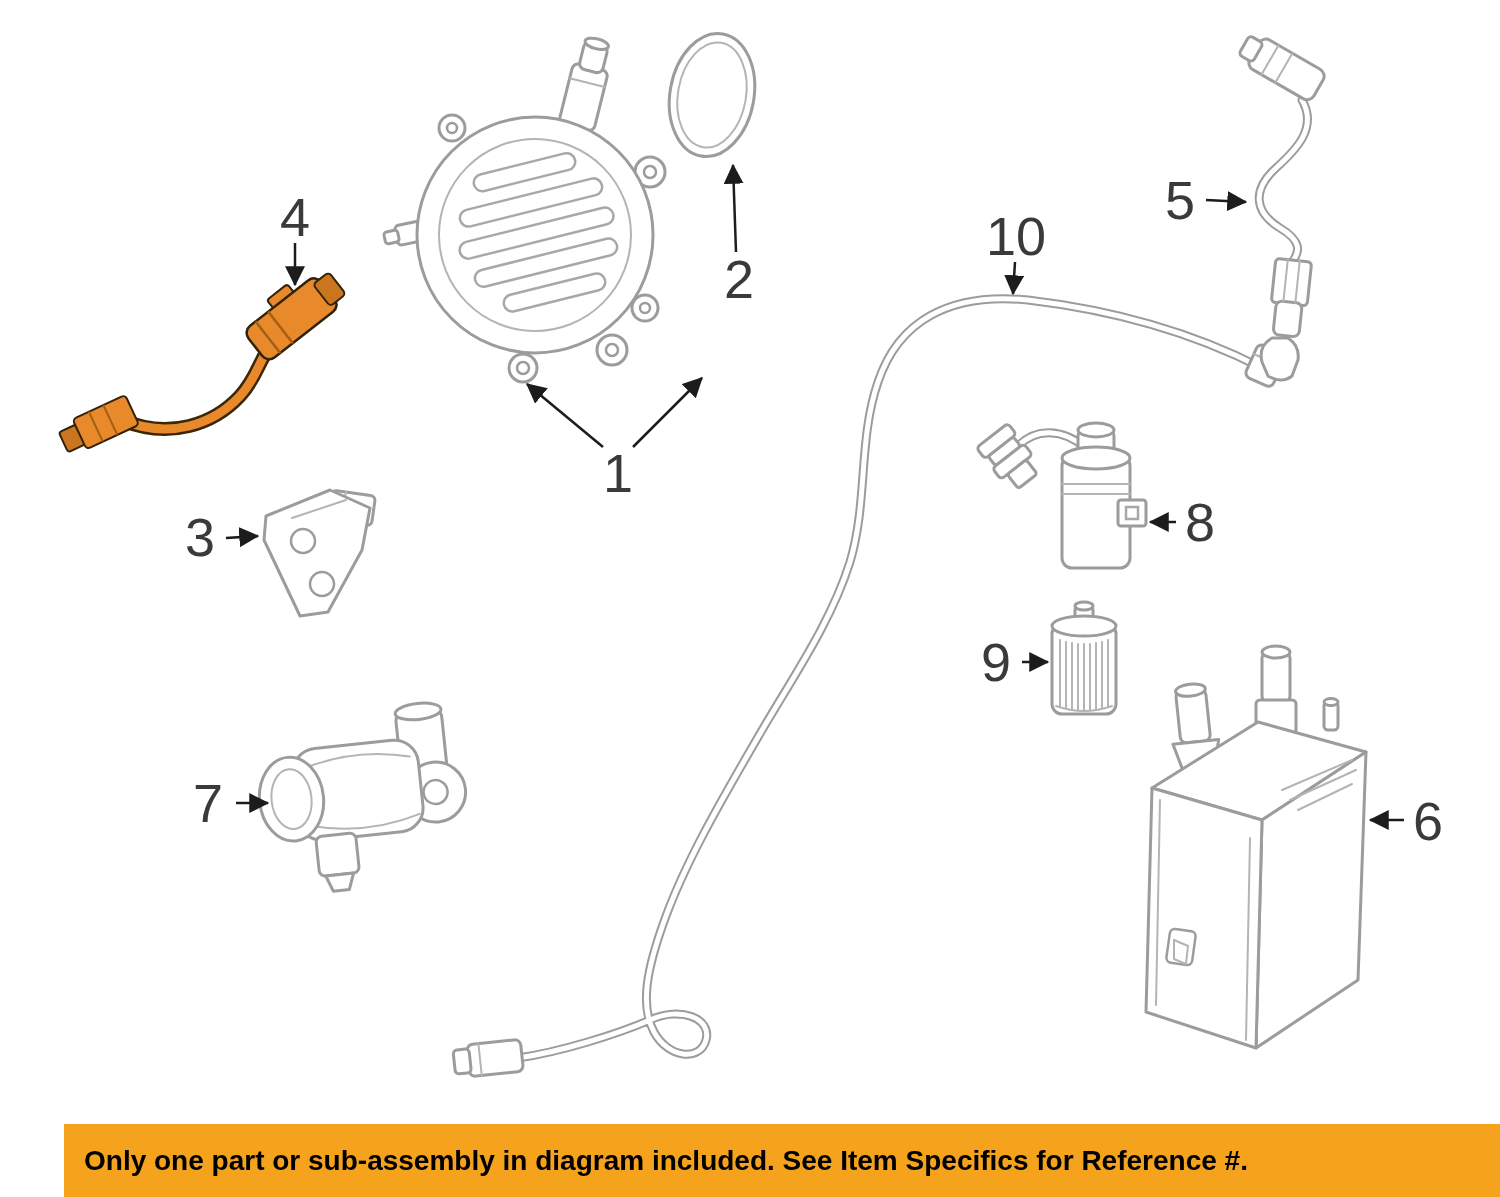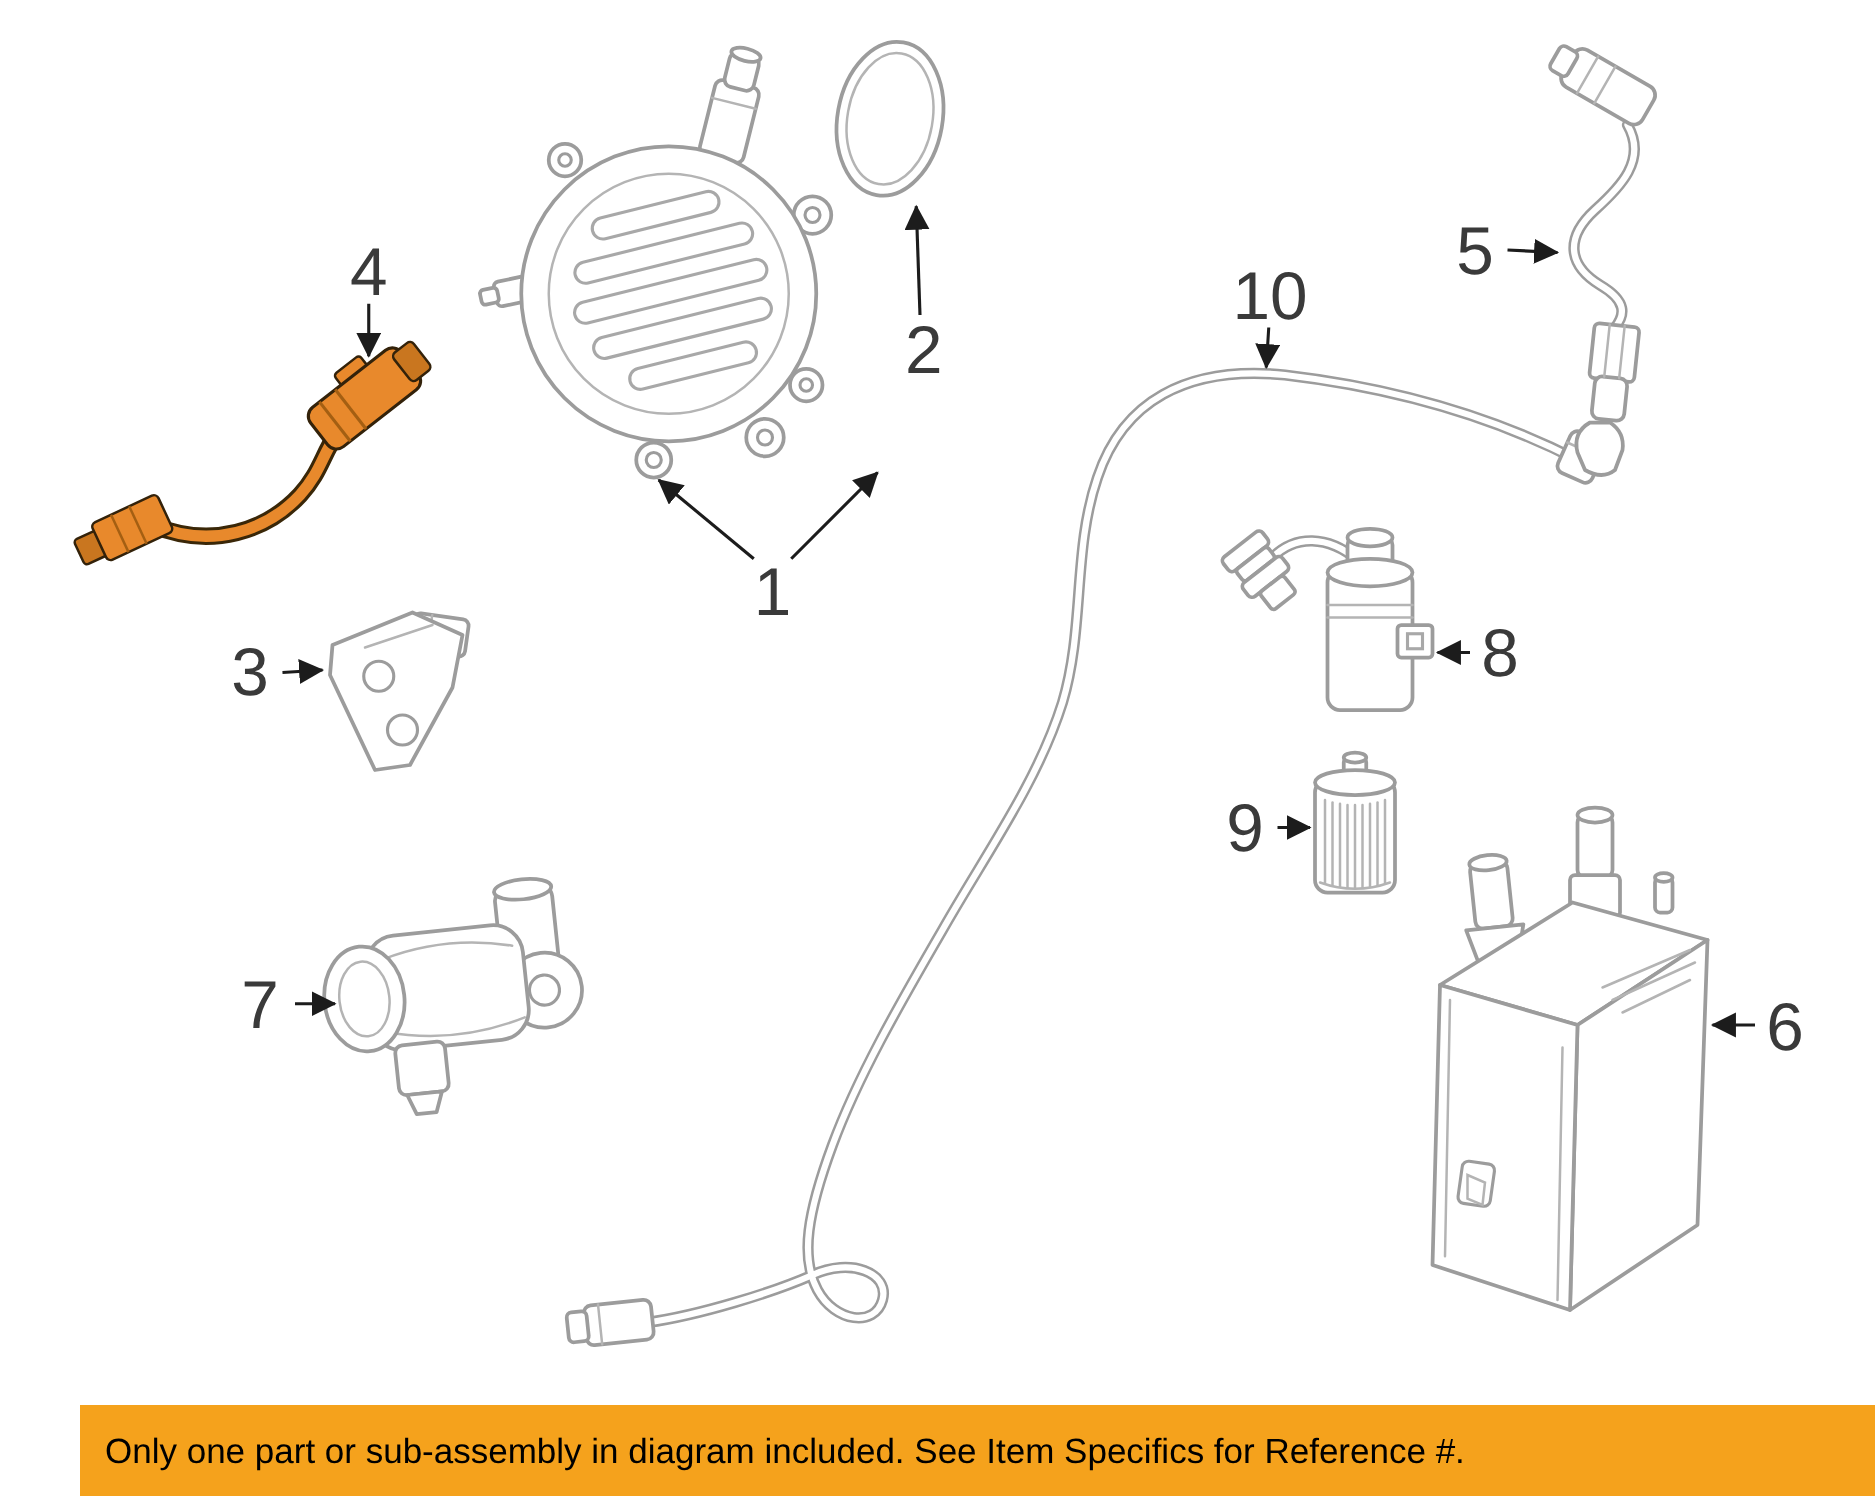--- a/index.html
+++ b/index.html
@@ -27,21 +27,21 @@
     text-anchor:middle;
   }
   .banner{
     position:absolute;
     left:64px;top:1124px;
     width:1436px;height:73px;
     background:#F5A21C;
     color:#000000;
     display:flex;flex-direction:column;justify-content:center;
     padding:0 20px;box-sizing:border-box;
-    font-weight:normal;font-size:28px;line-height:34px;
+    font-weight:bold;font-size:28px;line-height:34px;
     white-space:nowrap;
   }
 </style>
 </head>
 <body>
 
 <div class="stage">
 
 <svg viewBox="0 0 1500 1197" width="1500" height="1197">
   <defs>

